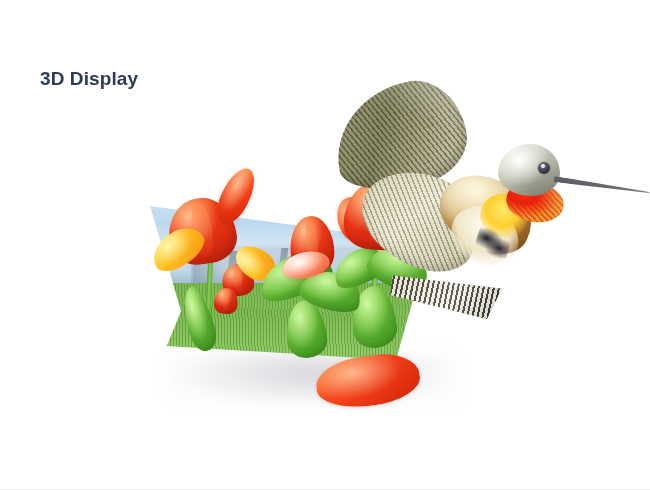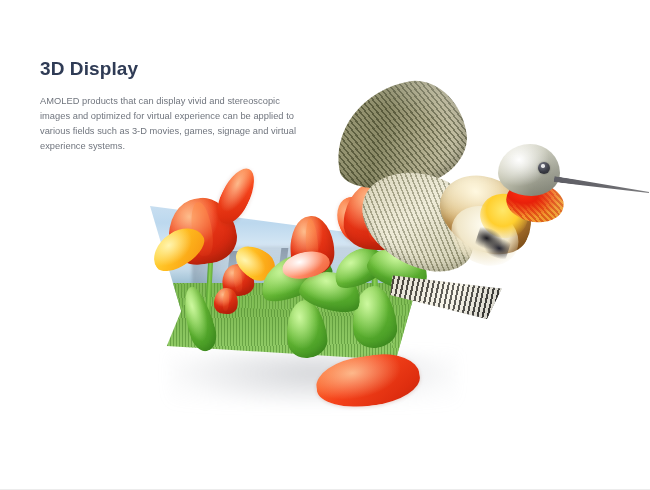--- a/index.html
+++ b/index.html
@@ -19,21 +19,21 @@
     height: 490px;
     background: #ffffff;
     overflow: hidden;
     border-bottom: 1px solid #ececec;
   }
 
   
   .text-block {
     position: absolute;
     left: 40px;
-    top: 58px;
+    top: 68px;
     width: 278px;
     z-index: 40;
   }
 
   .slide-title {
     font-size: 19px;
     font-weight: 600;
     letter-spacing: 0.1px;
     color: #2f3b55;
     line-height: 1.15;
@@ -332,21 +332,20 @@
       radial-gradient(ellipse 70% 62% at 46% 56%, rgba(255,255,255,0) 58%, rgba(255,255,255,0.55) 86%, rgba(255,255,255,0.9) 100%);
   }
 </style>
 </head>
 <body>
 
 <div class="slide">
 
   <div class="text-block">
     <div class="slide-title">3D Display</div>
-    <div class="slide-body">AMOLED products that can display vivid and stereoscopic images and optimized for virtual experience can be applied to various fields such as 3-D movies, games, signage and virtual experience systems.</div>
   </div>
 
   <div class="scene">
 
     <div class="panel-shadow"></div>
 
     <div class="panel-wrap">
       <div class="panel">
         <div class="panel-skyline"></div>
         <div class="pylon p1"></div>

